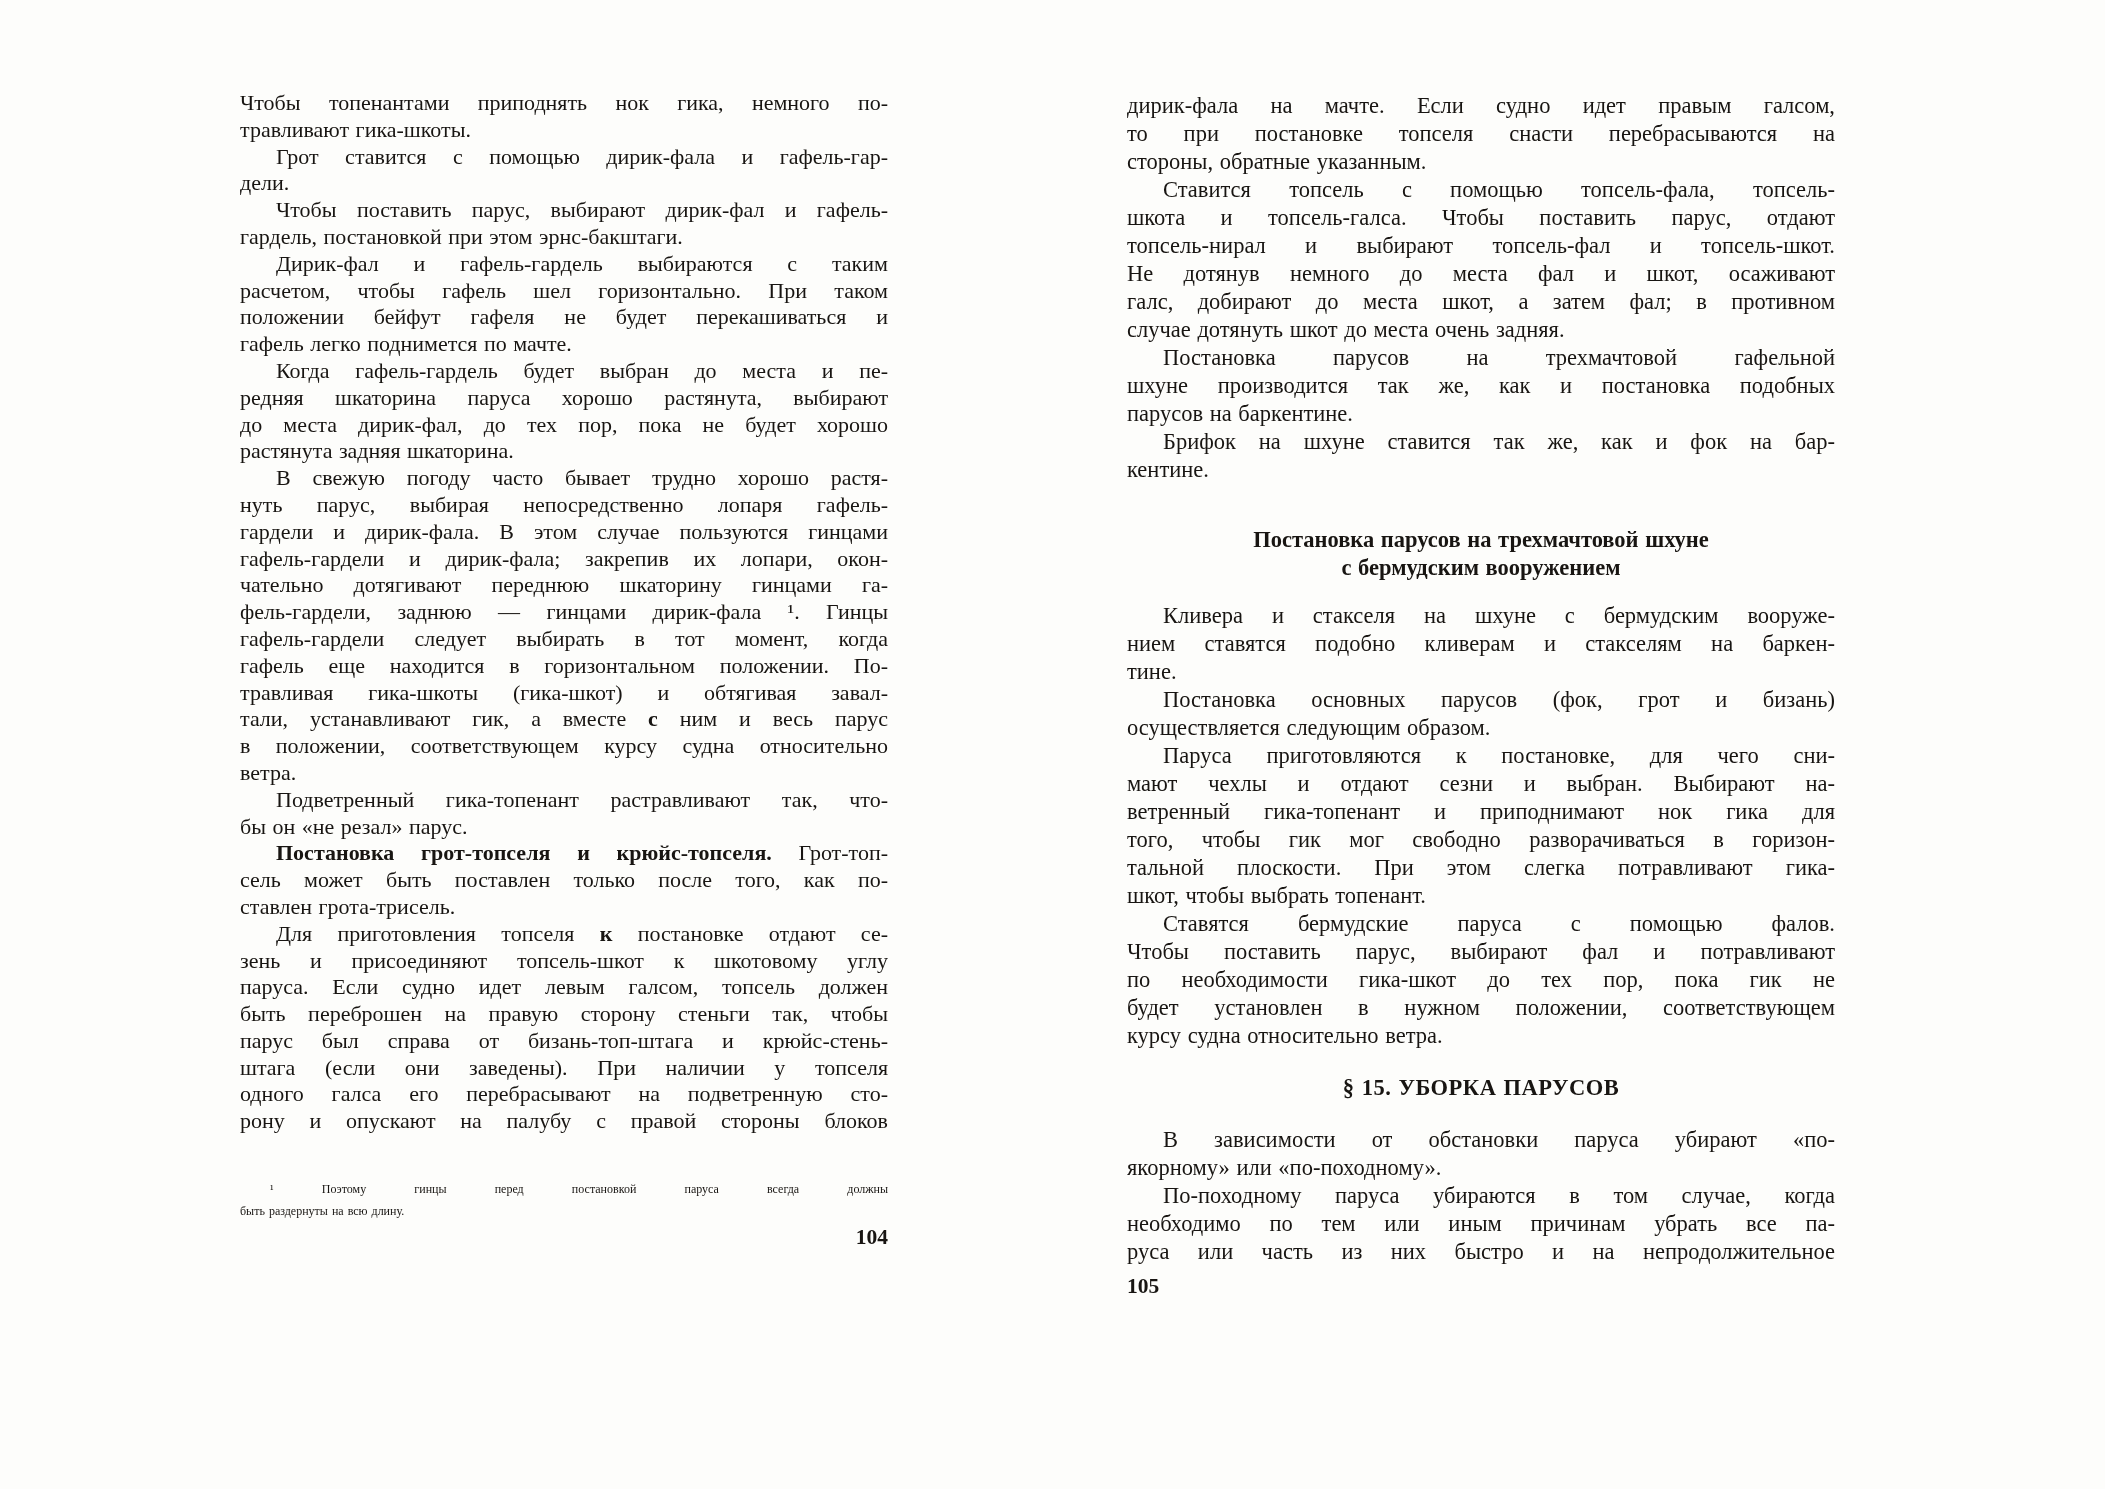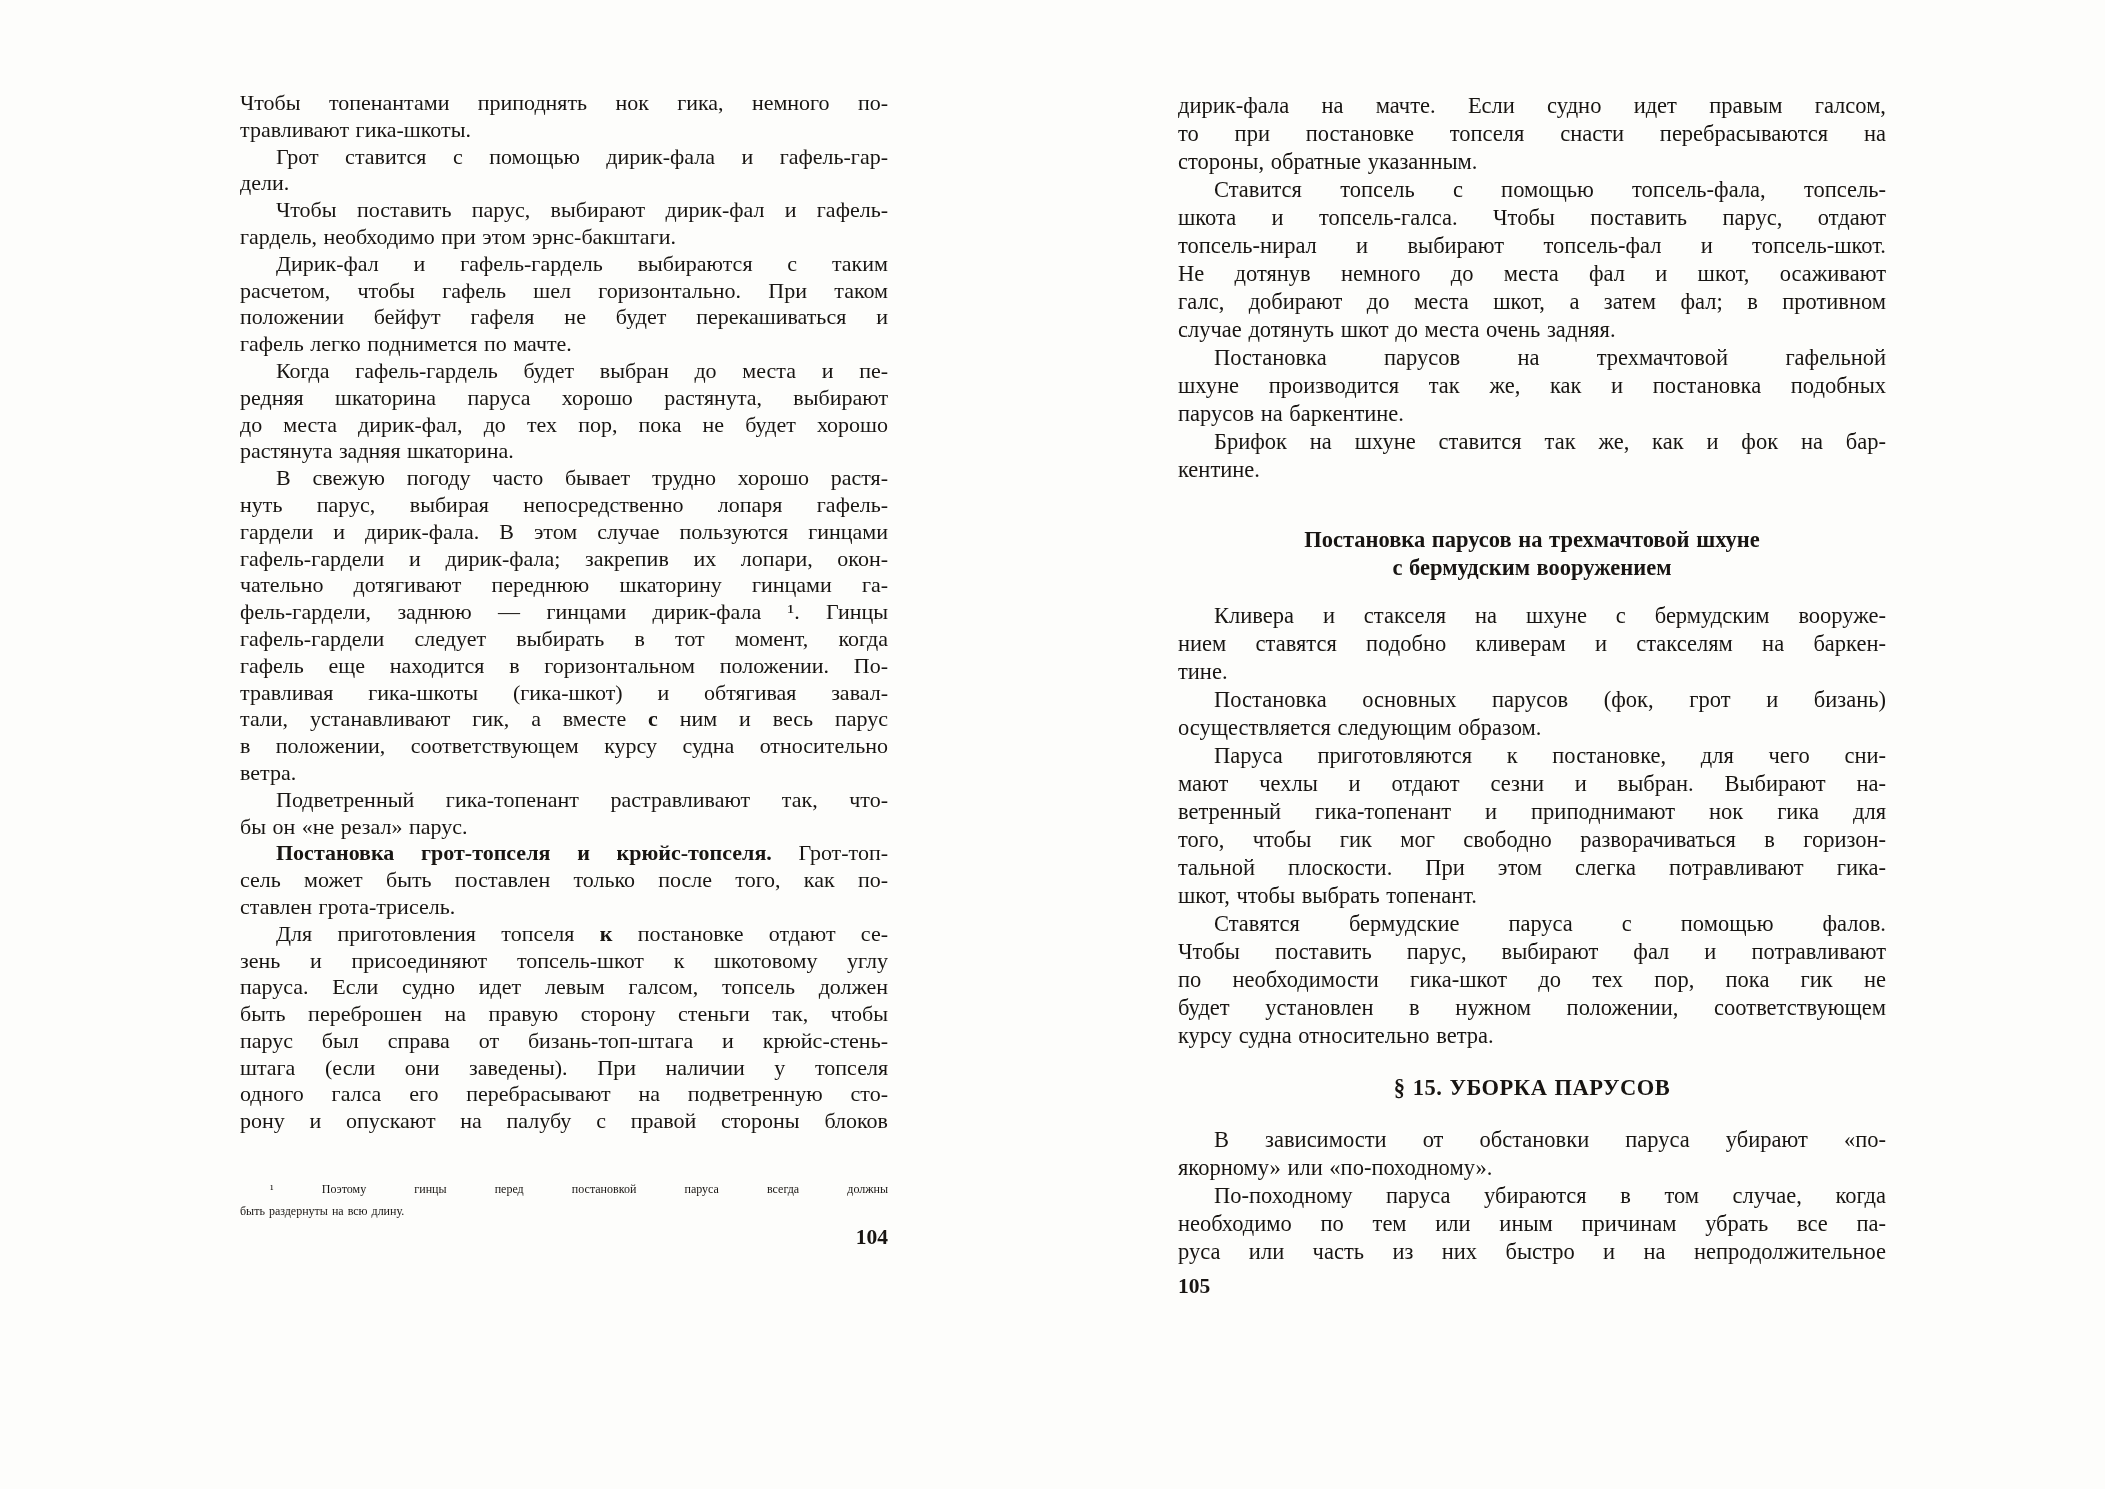--- a/index.html
+++ b/index.html
@@ -4,21 +4,21 @@
 <style>
   html,body{margin:0;padding:0;}
   body{
     width:2105px;height:1489px;position:relative;overflow:hidden;
     background:#fdfdfb;color:#181512;
     font-family:"Liberation Serif","DejaVu Serif",serif;
   }
   .spread{position:absolute;inset:0;}
   .page{position:absolute;}
   .page-left{left:240px;top:90px;width:648px;font-size:22px;line-height:26.8px;}
-  .page-right{left:1178px;top:92px;width:708px;font-size:22.5px;line-height:28px;}
+  .page-right{left:1127px;top:92px;width:708px;font-size:22.5px;line-height:28px;}
   .block{margin:0;}
   .line{text-align:justify;text-align-last:justify;word-spacing:1px;}
   .line.endline{text-align-last:left;}
   .line.firstline{text-indent:36px;}
   .heading .line{text-align:center;text-align-last:center;font-weight:bold;text-indent:0;}
   .heading.subheading{margin:42px 0 20px 0;}
   .heading.section{margin:24px 0 24px 0;letter-spacing:.5px;}
   .footnote{margin-top:44px;font-size:12px;line-height:21.5px;}
   .footnote .line.firstline{text-indent:30px;}
   .page-number{font-weight:bold;font-size:21.5px;}
@@ -34,21 +34,21 @@
         <div class="block paragraph">
           <div class="line">Чтобы топенантами приподнять нок гика, немного по-</div>
           <div class="line endline">травливают гика-шкоты.</div>
         </div>
         <div class="block paragraph">
           <div class="line firstline">Грот ставится с помощью дирик-фала и гафель-гар-</div>
           <div class="line endline">дели.</div>
         </div>
         <div class="block paragraph">
           <div class="line firstline">Чтобы поставить парус, выбирают дирик-фал и гафель-</div>
-          <div class="line endline">гардель, необходимо при этом эрнс-бакштаги.</div>
+          <div class="line endline">гардель, постановкой при этом эрнс-бакштаги.</div>
         </div>
         <div class="block paragraph">
           <div class="line firstline">Дирик-фал и гафель-гардель выбираются с таким</div>
           <div class="line">расчетом, чтобы гафель шел горизонтально. При таком</div>
           <div class="line">положении бейфут гафеля не будет перекашиваться и</div>
           <div class="line endline">гафель легко поднимется по мачте.</div>
         </div>
         <div class="block paragraph">
           <div class="line firstline">Когда гафель-гардель будет выбран до места и пе-</div>
           <div class="line">редняя шкаторина паруса хорошо растянута, выбирают</div>

